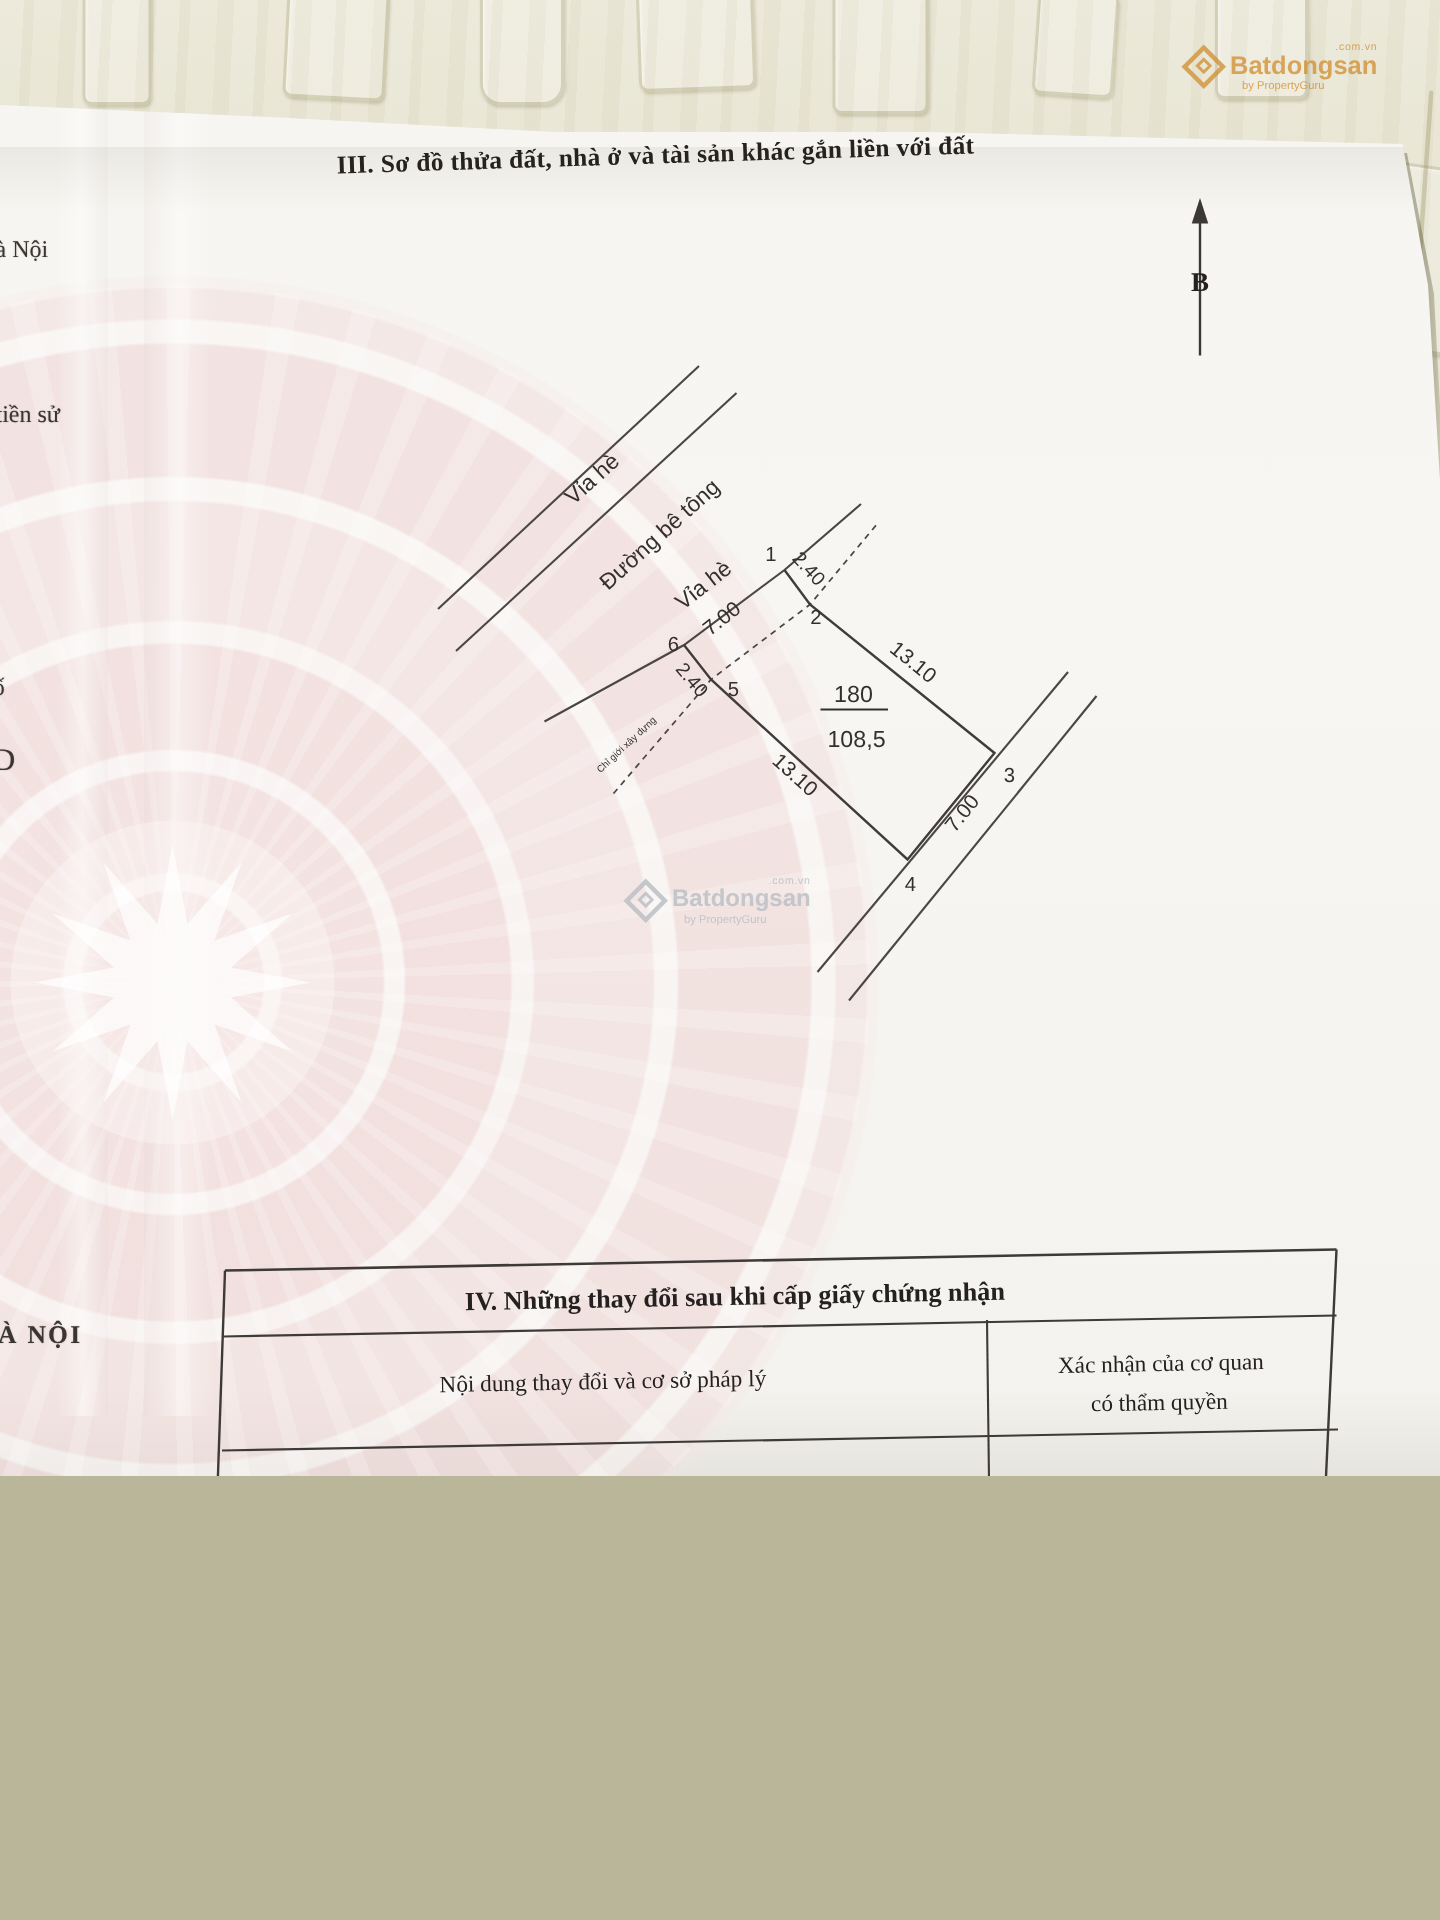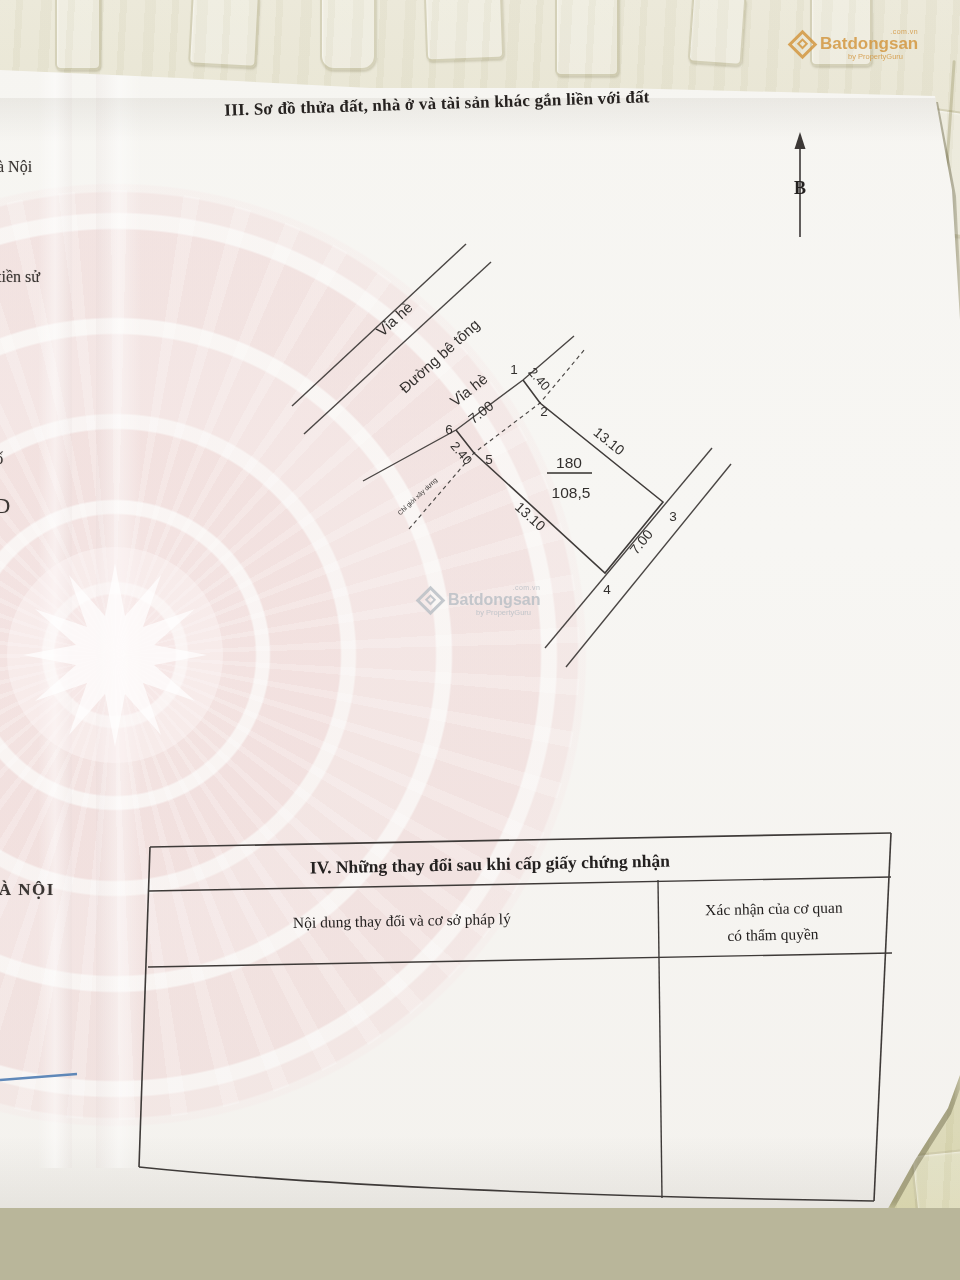--- a/index.html
+++ b/index.html
@@ -1,16 +1,16 @@
 <!DOCTYPE html>
 <html><head>
 <meta charset="utf-8">
 <style>
   html,body{margin:0;padding:0;background:#b9b69a;}
-  .screen{position:relative;width:960px;height:1208px;overflow:hidden;
+  .screen{position:relative;width:960px;height:984px;overflow:hidden;
     font-family:"Liberation Serif", serif;}
   
   .wall{position:absolute;inset:0;
     background:linear-gradient(180deg,#ebe8d8 0px,#e8e5d3 95px,#e4e1cd 320px,
       #dfdcc4 820px,#dad7b4 1130px,#d4d1a6 1230px,#c9c593 1280px);}
   .wall::after{content:"";position:absolute;inset:0;opacity:.5;
     background:repeating-linear-gradient(93deg,rgba(255,255,255,.16) 0 16px,
       rgba(150,145,100,.10) 16px 23px,rgba(255,255,255,.10) 23px 41px,
       rgba(140,135,90,.08) 41px 52px);}
   .emboss{position:absolute;border:2.5px solid rgba(186,180,144,.55);
@@ -59,21 +59,21 @@
   
   .wm{position:absolute;display:flex;align-items:center;gap:7px;}
   .wm-diamond{position:relative;width:15px;height:15px;border:3px solid currentColor;
     transform:rotate(45deg);flex:0 0 auto;}
   .wm-diamond::after{content:"";position:absolute;left:3px;top:3px;width:4px;height:4px;
     border:2px solid currentColor;}
   .wm-com{display:block;text-align:right;font-size:7px;letter-spacing:.5px;line-height:7px;
     font-family:"Liberation Sans",sans-serif;}
   .wm-brand{display:block;font-weight:bold;font-size:17px;line-height:17px;
     font-family:"Liberation Sans",sans-serif;}
-  .wm-by{display:block;font-size:7.5px;line-height:9px;margin-left:28px;
+  .wm-by{display:block;font-size:7.5px;line-height:9px;margin-left:8px;
     font-family:"Liberation Sans",sans-serif;}
   .wm-wall{left:792px;top:28px;color:rgba(210,148,58,.82);}
   .wm-paper{left:420px;top:584px;color:rgba(186,192,198,.85);}
   
   .overlay{position:absolute;inset:0;}
   .dg-t{font-family:"Liberation Sans",sans-serif;fill:#33302e;}
   .doc-t{font-family:"Liberation Serif",serif;fill:#242120;}
 </style>
 </head>
 <body>

